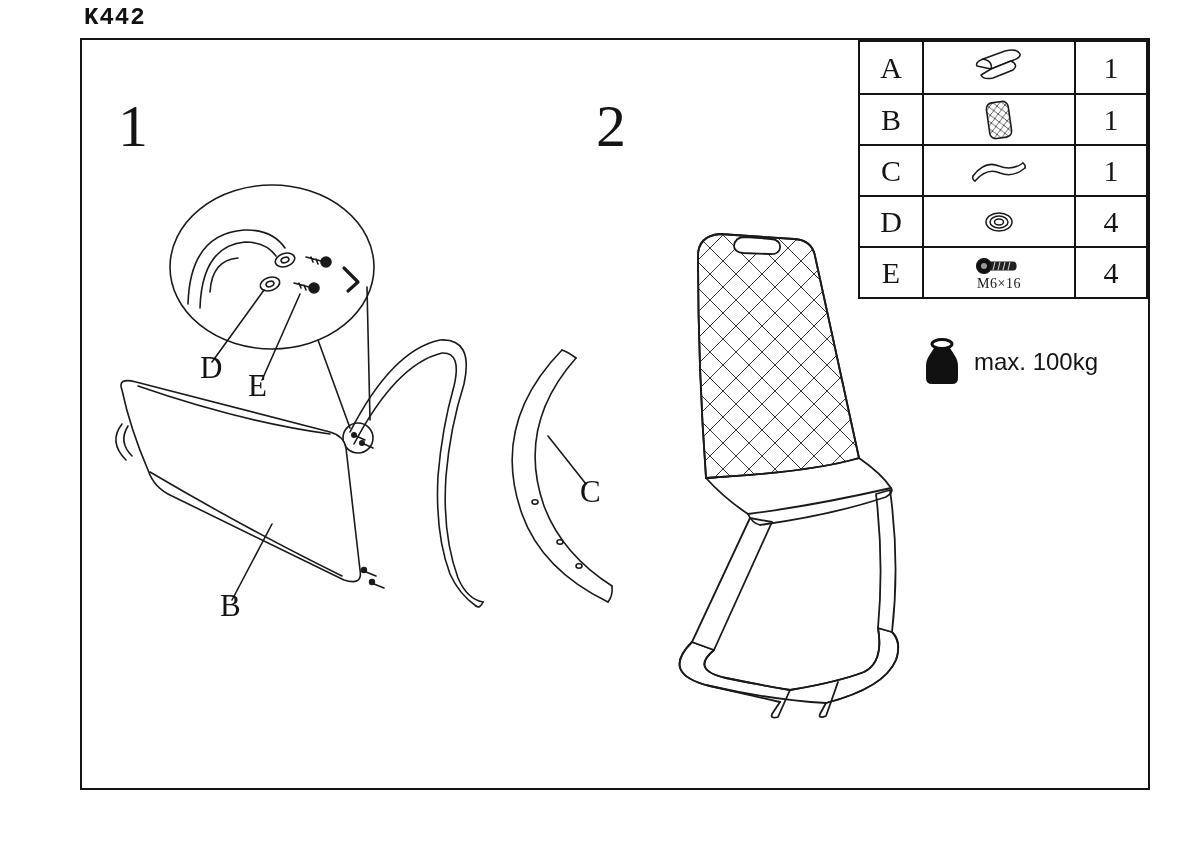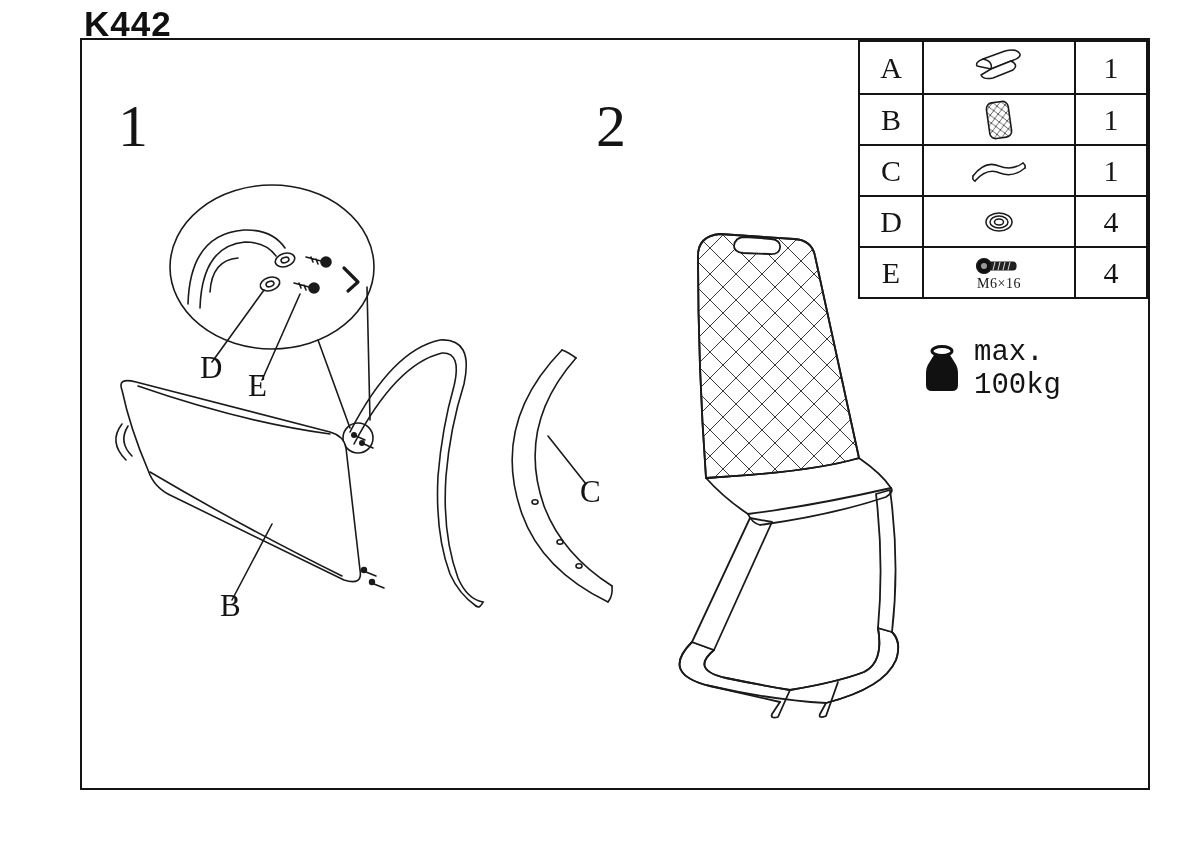--- a/index.html
+++ b/index.html
@@ -2,21 +2,21 @@
 <html><head>
 <meta charset="utf-8">
 <style>
   html,body { margin:0; padding:0; background:#fff; }
   .page {
     position:relative; width:1200px; height:848px; background:#fff;
     font-family:"Liberation Serif", serif; color:#141414; overflow:hidden;
   }
   .model {
     position:absolute; left:84px; top:4px;
-    font-family:Liberation Sans, sans-serif; font-weight:700; font-size:35px;
+    font-family:Liberation Mono, monospace; font-weight:700; font-size:24px;
     letter-spacing:1px; color:#111;
   }
   .frame {
     position:absolute; left:80px; top:38px; width:1070px; height:752px;
     border:2px solid #141414; box-sizing:border-box;
   }
   .step-num {
     position:absolute; font-family:"Liberation Serif", serif;
     font-size:60px; line-height:1; color:#141414;
   }
@@ -46,21 +46,21 @@
   }
   .pt-letter { width:62px; font-size:30px; }
   .pt-icon { flex:1; border-left:2px solid #141414; border-right:2px solid #141414; flex-direction:column; }
   .pt-qty { width:70px; font-size:30px; }
   .bolt-spec { font-size:14px; margin-top:-3px; letter-spacing:0.5px; }
 
   .weight {
     position:absolute; left:840px; top:296px;
     display:flex; align-items:center; gap:12px;
   }
-  .weight-label { font-size:29px; font-family:Liberation Mono, monospace; }
+  .weight-label { font-size:24px; font-family:Liberation Sans, sans-serif; }
 
   svg { display:block; }
 </style>
 </head>
 <body>
 
 <div class="page">
 
   <div class="model">K442</div>
 

